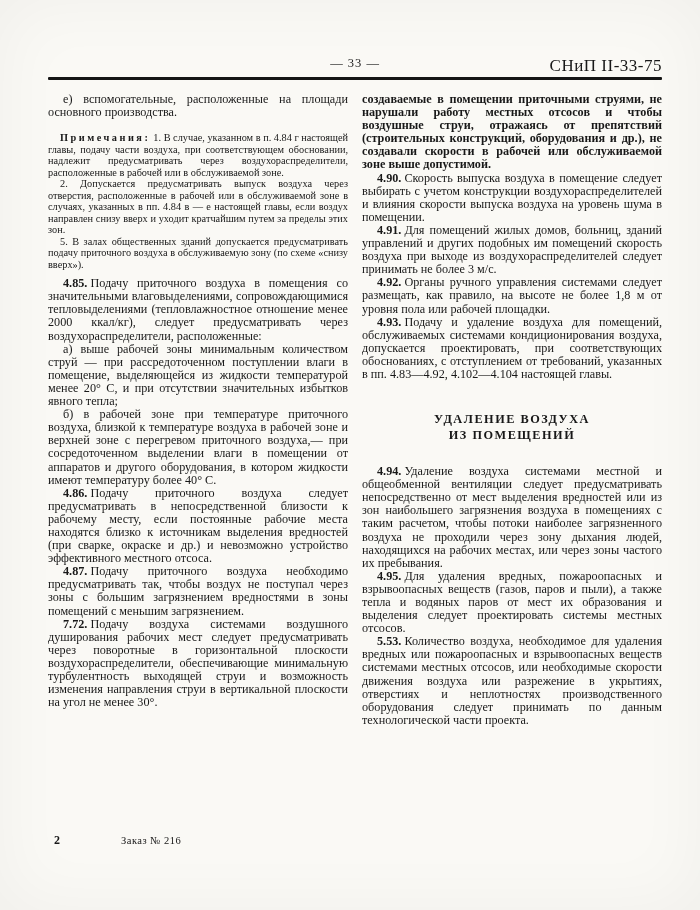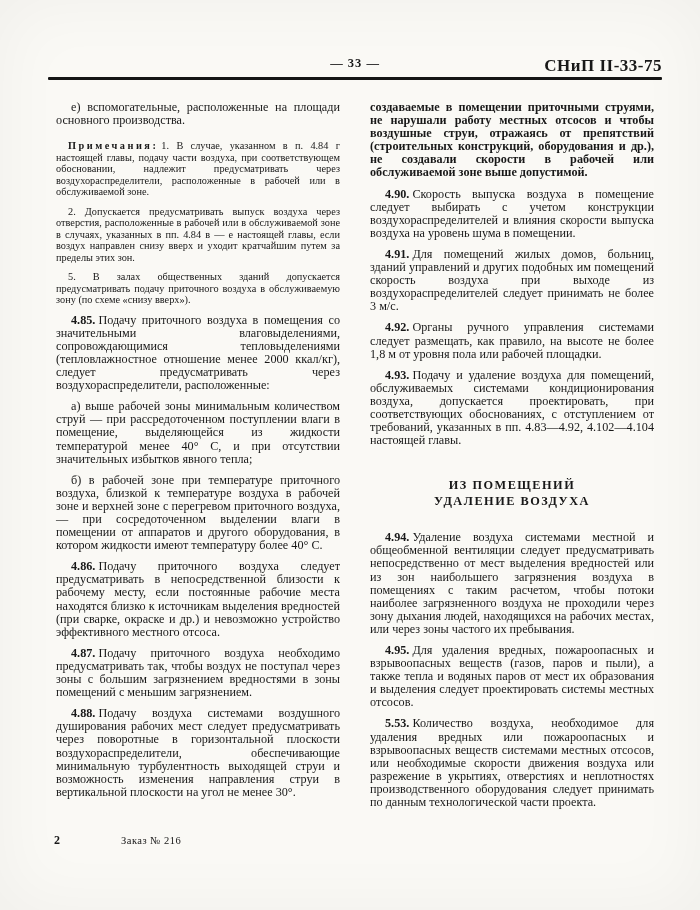--- a/index.html
+++ b/index.html
@@ -9,27 +9,27 @@
     font-family:"Liberation Serif","DejaVu Serif",serif;
   }
   .page{
     position:relative;width:700px;height:910px;
     background:#faf9f5;
     color:#181818;
     box-shadow:inset 0 0 70px rgba(0,0,0,0.045);
     overflow:hidden;
   }
   .content{position:absolute;left:48px;top:56px;width:614px;}
-  .header{position:relative;height:20px;font-weight:bold;}
+  .header{position:relative;height:20px;font-weight:normal;}
   .page-num{position:absolute;left:0;right:0;text-align:center;font-size:12.5px;letter-spacing:1px;}
   .doc-code{position:absolute;right:0;top:0;font-size:17px;letter-spacing:0.5px;}
   .rule{height:3px;background:#151515;margin-top:1px;border-radius:1px;}
   .columns{display:flex;gap:14px;margin-top:13px;}
   .col{width:300px;font-size:12.2px;line-height:13.1px;}
-  .para{margin:8px;text-align:justify;text-indent:15px;}
+  .para{margin:0;text-align:justify;text-indent:15px;}
   .para.noindent{text-indent:0;font-weight:bold;}
   .pnum{font-weight:bold;}
   .pnum:not(:empty){margin-right:3px;}
   .notes{font-size:10.3px;line-height:11.5px;margin:13px 0 7px 0;}
   .notes .para{text-indent:12px;}
   .notes-label{letter-spacing:2.5px;margin-right:4px;}
   .section-heading{
     text-align:center;font-weight:bold;font-size:12.3px;line-height:16px;
     letter-spacing:1.5px;margin:30px 0 22px 0;
   }
@@ -54,38 +54,38 @@
       <div class="col">
         <p class="para">е) вспомогательные, расположенные на площади основного производства.</p>
 
         <div class="notes">
           <p class="para"><span class="pnum notes-label">Примечания:</span><span>1. В случае, указанном в п. 4.84 г настоящей главы, подачу части воздуха, при соответствующем обосновании, надлежит предусматривать через воздухораспределители, расположенные в рабочей или в обслуживаемой зоне.</span></p>
           <p class="para">2. Допускается предусматривать выпуск воздуха через отверстия, расположенные в рабочей или в обслуживаемой зоне в случаях, указанных в пп. 4.84 в — е настоящей главы, если воздух направлен снизу вверх и уходит кратчайшим путем за пределы этих зон.</p>
           <p class="para">5. В залах общественных зданий допускается предусматривать подачу приточного воздуха в обслуживаемую зону (по схеме «снизу вверх»).</p>
         </div>
 
         <p class="para"><b class="pnum">4.85.</b><span>Подачу приточного воздуха в помещения со значительными влаговыделениями, сопровождающимися тепловыделениями (тепловлажностное отношение менее 2000 ккал/кг), следует предусматривать через воздухораспределители, расположенные:</span></p>
-        <p class="para"><b class="pnum"></b><span>а) выше рабочей зоны минимальным количеством струй — при рассредоточенном поступлении влаги в помещение, выделяющейся из жидкости температурой менее 40° С, и при отсутствии значительных избытков явного тепла;</span></p>
+        <p class="para"><b class="pnum"></b><span>а) выше рабочей зоны минимальным количеством струй — при рассредоточенном поступлении влаги в помещение, выделяющейся из жидкости температурой менее 20° С, и при отсутствии значительных избытков явного тепла;</span></p>
         <p class="para"><b class="pnum"></b><span>б) в рабочей зоне при температуре приточного воздуха, близкой к температуре воздуха в рабочей зоне и верхней зоне с перегревом приточного воздуха,— при сосредоточенном выделении влаги в помещении от аппаратов и другого оборудования, в котором жидкости имеют температуру более 40° С.</span></p>
         <p class="para"><b class="pnum">4.86.</b><span>Подачу приточного воздуха следует предусматривать в непосредственной близости к рабочему месту, если постоянные рабочие места находятся близко к источникам выделения вредностей (при сварке, окраске и др.) и невозможно устройство эффективного местного отсоса.</span></p>
         <p class="para"><b class="pnum">4.87.</b><span>Подачу приточного воздуха необходимо предусматривать так, чтобы воздух не поступал через зоны с большим загрязнением вредностями в зоны помещений с меньшим загрязнением.</span></p>
-        <p class="para"><b class="pnum">4.88.</b><span>Подачу воздуха системами воздушного душирования рабочих мест следует предусматривать через поворотные в горизонтальной плоскости воздухораспределители, обеспечивающие минимальную турбулентность выходящей струи и возможность изменения направления струи в вертикальной плоскости на угол не менее 30°.</span></p>
+        <p class="para"><b class="pnum">7.72.</b><span>Подачу воздуха системами воздушного душирования рабочих мест следует предусматривать через поворотные в горизонтальной плоскости воздухораспределители, обеспечивающие минимальную турбулентность выходящей струи и возможность изменения направления струи в вертикальной плоскости на угол не менее 30°.</span></p>
       </div>
 
       <div class="col">
         <p class="para noindent">создаваемые в помещении приточными струями, не нарушали работу местных отсосов и чтобы воздушные струи, отражаясь от препятствий (строительных конструкций, оборудования и др.), не создавали скорости в рабочей или обслуживаемой зоне выше допустимой.</p>
 
         <p class="para"><b class="pnum">4.90.</b><span>Скорость выпуска воздуха в помещение следует выбирать с учетом конструкции воздухораспределителей и влияния скорости выпуска воздуха на уровень шума в помещении.</span></p>
         <p class="para"><b class="pnum">4.91.</b><span>Для помещений жилых домов, больниц, зданий управлений и других подобных им помещений скорость воздуха при выходе из воздухораспределителей следует принимать не более 3 м/с.</span></p>
         <p class="para"><b class="pnum">4.92.</b><span>Органы ручного управления системами следует размещать, как правило, на высоте не более 1,8 м от уровня пола или рабочей площадки.</span></p>
         <p class="para"><b class="pnum">4.93.</b><span>Подачу и удаление воздуха для помещений, обслуживаемых системами кондиционирования воздуха, допускается проектировать, при соответствующих обоснованиях, с отступлением от требований, указанных в пп. 4.83—4.92, 4.102—4.104 настоящей главы.</span></p>
 
         <div class="section-heading">
+          <div>УДАЛЕНИЕ ВОЗДУХА</div>
           <div>ИЗ ПОМЕЩЕНИЙ</div>
-          <div>УДАЛЕНИЕ ВОЗДУХА</div>
         </div>
 
         <p class="para"><b class="pnum">4.94.</b><span>Удаление воздуха системами местной и общеобменной вентиляции следует предусматривать непосредственно от мест выделения вредностей или из зон наибольшего загрязнения воздуха в помещениях с таким расчетом, чтобы потоки наиболее загрязненного воздуха не проходили через зону дыхания людей, находящихся на рабочих местах, или через зоны частого их пребывания.</span></p>
         <p class="para"><b class="pnum">4.95.</b><span>Для удаления вредных, пожароопасных и взрывоопасных веществ (газов, паров и пыли), а также тепла и водяных паров от мест их образования и выделения следует проектировать системы местных отсосов.</span></p>
         <p class="para"><b class="pnum">5.53.</b><span>Количество воздуха, необходимое для удаления вредных или пожароопасных и взрывоопасных веществ системами местных отсосов, или необходимые скорости движения воздуха или разрежение в укрытиях, отверстиях и неплотностях производственного оборудования следует принимать по данным технологической части проекта.</span></p>
       </div>
 
     </div>
   </div>
 

